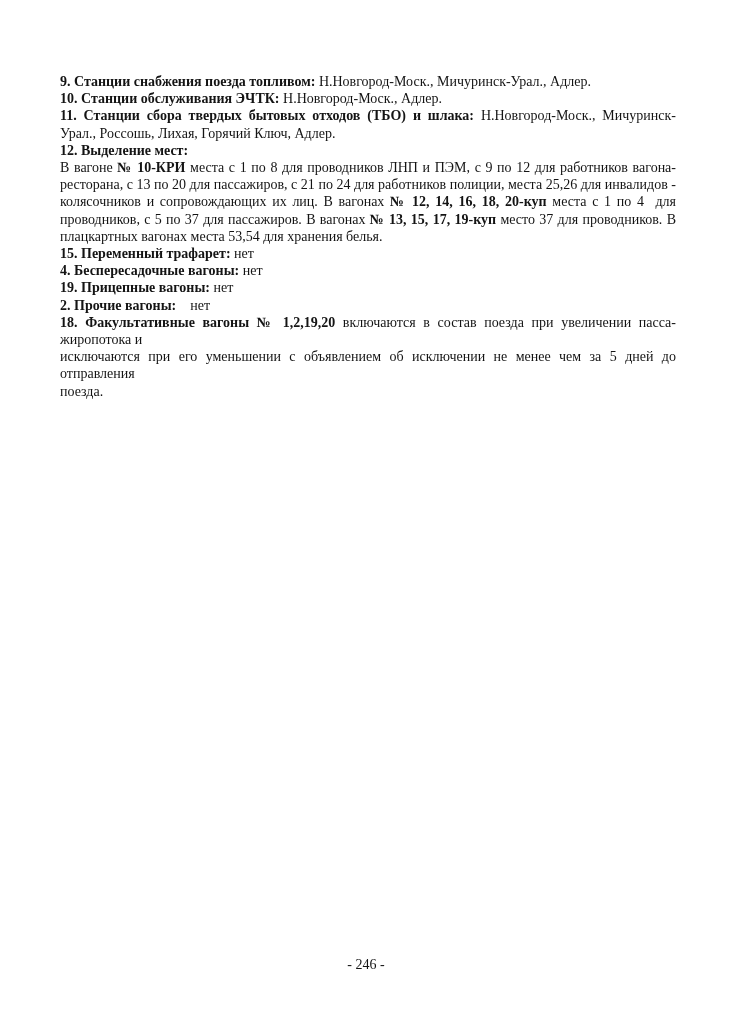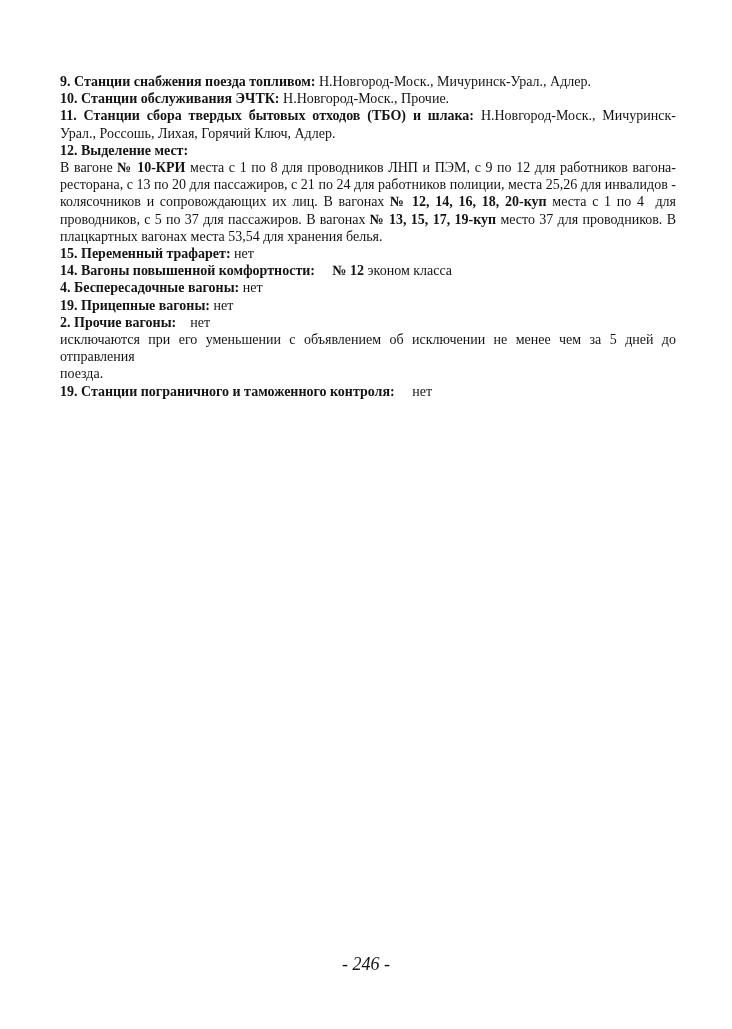--- a/index.html
+++ b/index.html
@@ -32,54 +32,52 @@
     }
     .content b {
       font-weight: bold;
     }
     .footer {
       position: absolute;
       left: 0;
       top: 956px;
       width: 732px;
       text-align: center;
-      font-style: italic;
-      font-size: 18px;
+      font-size: 14px;
       line-height: 17px;
     }
   </style>
 </head>
 <body>
 
 <div class="page">
   <div class="content">
 
     <p><b>9. Станции снабжения поезда топливом:</b><span> Н.Новгород-Моск., Мичуринск-Урал., Адлер.</span></p>
 
-    <p><b>10. Станции обслуживания ЭЧТК:</b><span> Н.Новгород-Моск., Прочие.</span></p>
+    <p><b>10. Станции обслуживания ЭЧТК:</b><span> Н.Новгород-Моск., Адлер.</span></p>
 
     <p><b>11. Станции сбора твердых бытовых отходов (ТБО) и шлака:</b><span> Н.Новгород-Моск., Мичуринск-Урал., Россошь, Лихая, Горячий Ключ, Адлер.</span></p>
 
     <p><b>12. Выделение мест:</b></p>
 
     <p><span>В вагоне </span><b>№ 10-КРИ</b><span> места с 1 по 8 для проводников ЛНП и ПЭМ, с 9 по 12 для работников вагона-ресторана, с 13 по 20 для пассажиров, с 21 по 24 для работников полиции, места 25,26 для инвалидов - колясочников и сопровождающих их лиц. В вагонах </span><b>№ 12, 14, 16, 18, 20-куп</b><span> места с 1 по 4&nbsp; для проводников, с 5 по 37 для пассажиров. В вагонах </span><b>№ 13, 15, 17, 19-куп</b><span> место 37 для проводников. В плацкартных вагонах места 53,54 для хранения белья.</span></p>
 
     <p><b>15. Переменный трафарет:</b><span> нет</span></p>
 
-    <p><b>14. Вагоны повышенной комфортности:</b><b>&nbsp;&nbsp;&nbsp;&nbsp; № 12</b><span> эконом класса</span></p>
 
     <p><b>4. Беспересадочные вагоны:</b><span> нет</span></p>
 
     <p><b>19. Прицепные вагоны:</b><span> нет</span></p>
 
     <p><b>2. Прочие вагоны:</b><span>&nbsp;&nbsp;&nbsp; нет</span></p>
 
+    <p><b>18. Факультативные вагоны № 1,2,19,20</b><span> включаются в состав поезда при увеличении пасса-жиропотока и</span></p>
 
     <p><span>исключаются при его уменьшении с объявлением об исключении не менее чем за 5 дней до отправления</span></p>
 
     <p><span>поезда.</span></p>
 
-    <p><b>19. Станции пограничного и таможенного контроля:</b><span>&nbsp;&nbsp;&nbsp;&nbsp; нет</span></p>
 
   </div>
 
   <div class="footer">- 246 -</div>
 </div>
 
 </body></html>

